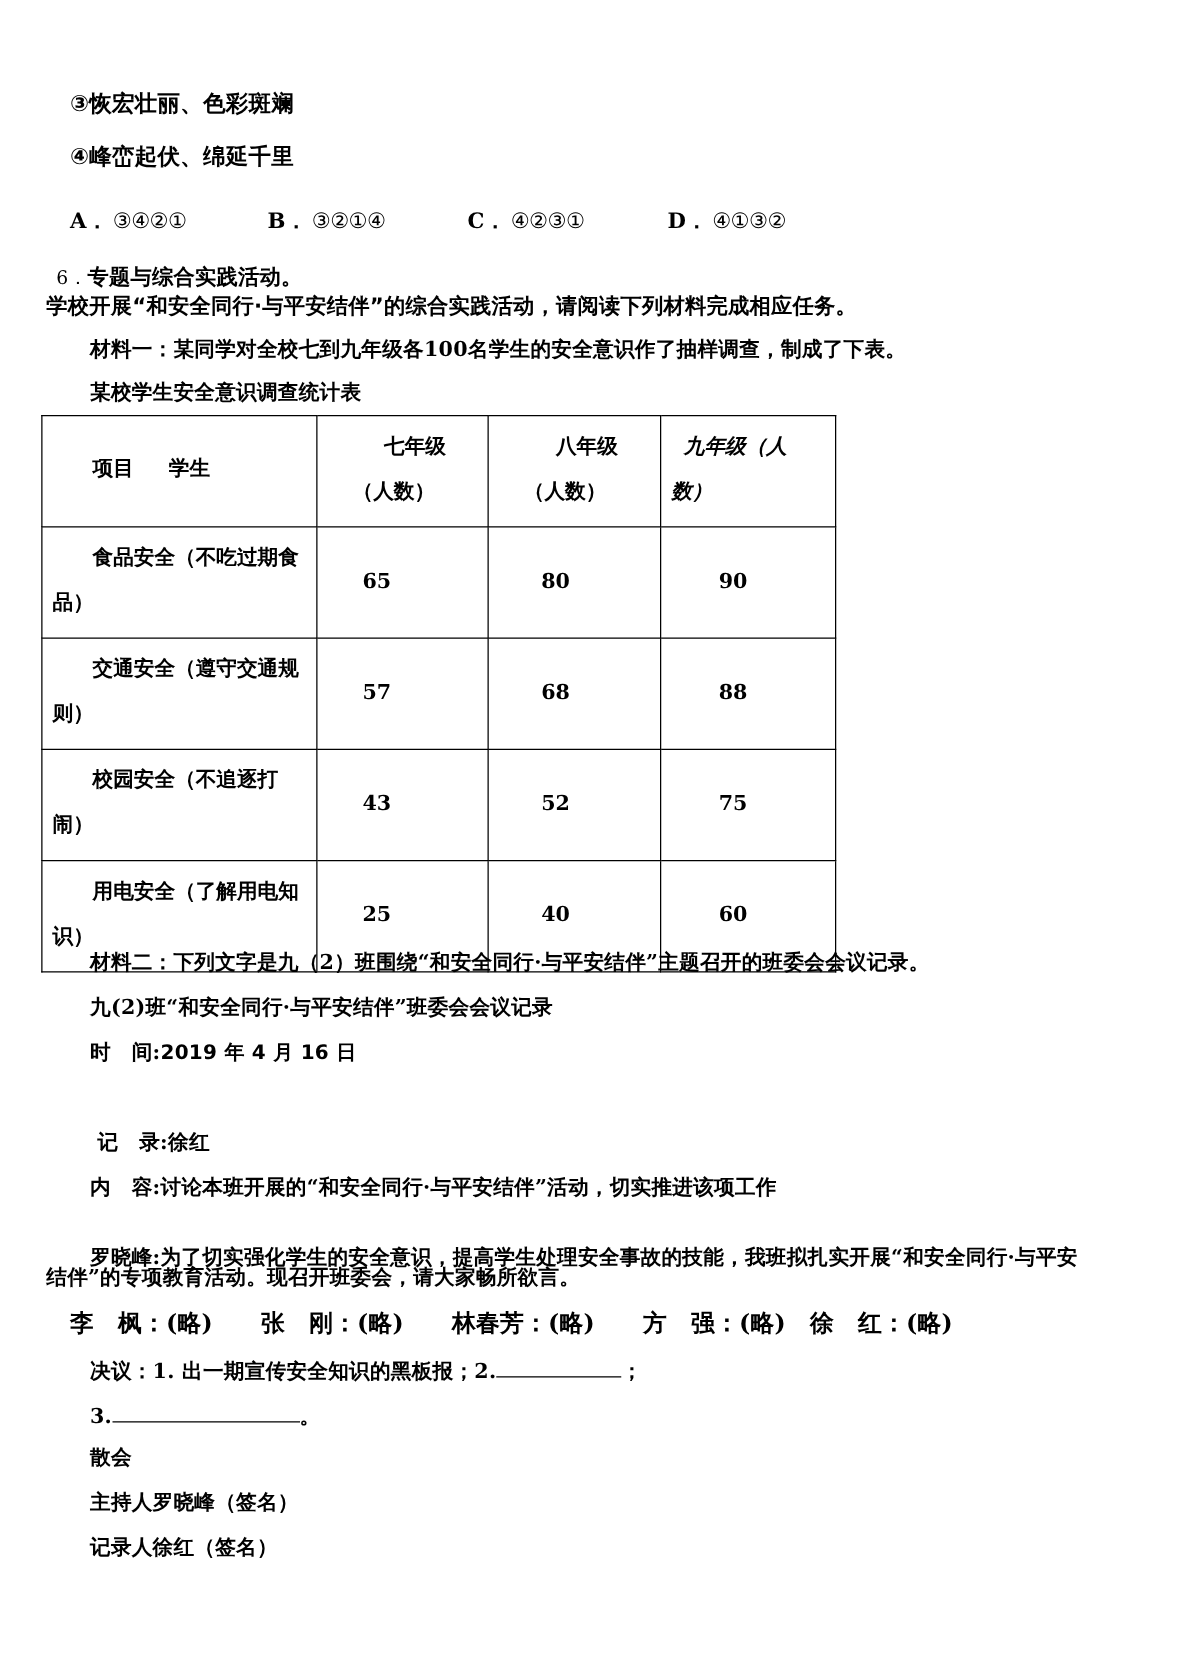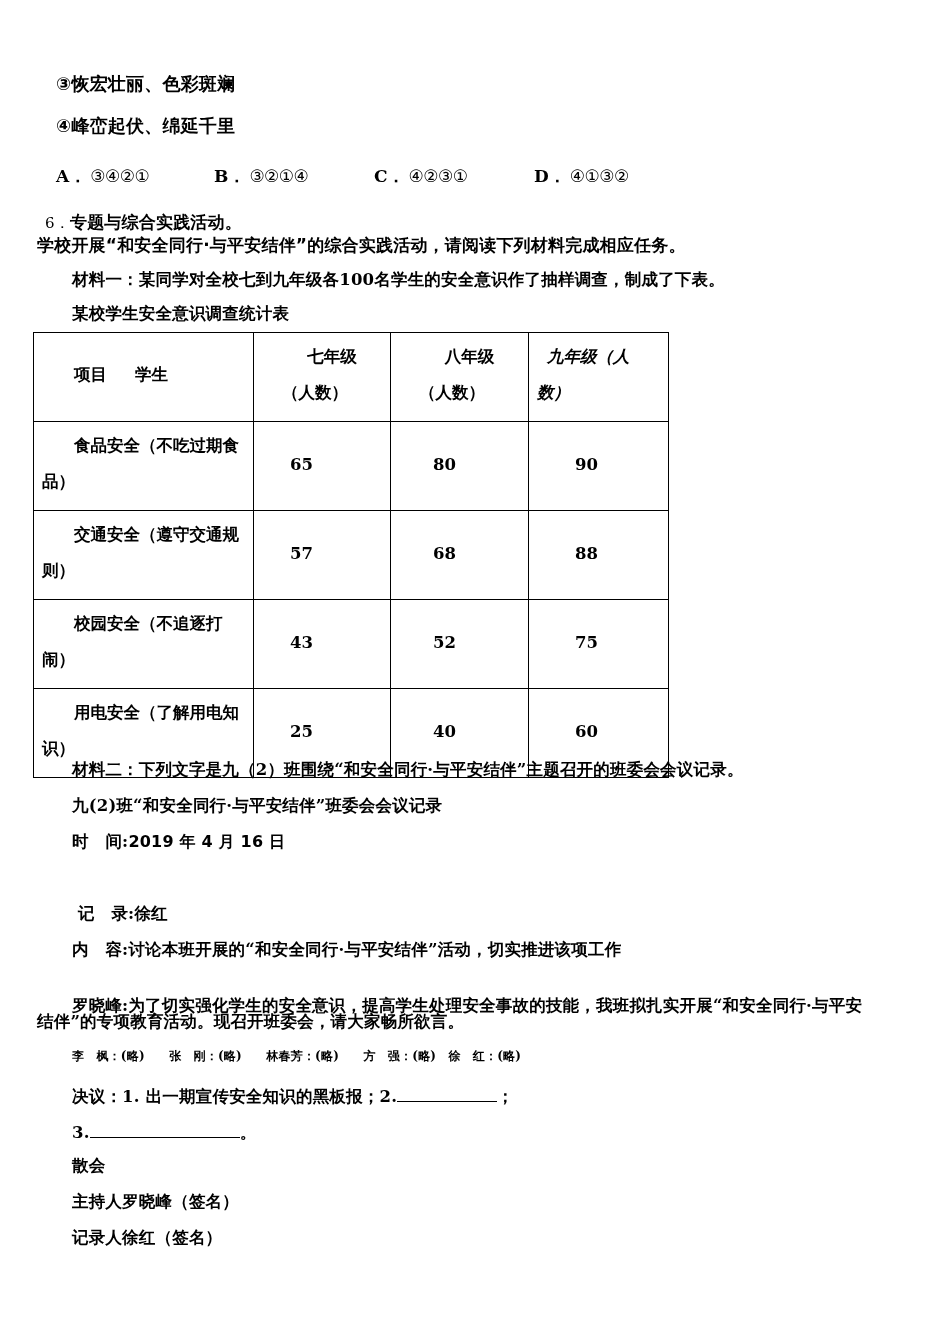--- a/index.html
+++ b/index.html
@@ -245,21 +245,21 @@
     <span>记　录:</span><span>徐红</span>
   </div>
 
   <div class="line kai" style="left:72px; top:942px; font-size:16.5px;">
     <span>内　容:</span><span>讨论本班开展的“和安全同行·与平安结伴”活动，切实推进该项工作</span>
   </div>
 
   <div class="line kai" style="left:72px; top:978px; font-size:16.5px;margin-top:20px;">罗晓峰:为了切实强化学生的安全意识，提高学生处理安全事故的技能，我班拟扎实开展“和安全同行·与平安</div>
   <div class="line kai" style="left:37px; top:1014px; font-size:16.5px;">结伴”的专项教育活动。现召开班委会，请大家畅所欲言。</div>
 
-  <div class="line kai" style="left:72px; top:1050px; font-size:12px;">李　枫：(略)　　张　刚：(略)　　林春芳：(略)　　方　强：(略)　徐　红：(略)</div>
+  <div class="line kai" style="left:56px; top:1050px; font-size:19px;">李　枫：(略)　　张　刚：(略)　　林春芳：(略)　　方　强：(略)　徐　红：(略)</div>
 
   <div class="line kai" style="left:72px; top:1086px; font-size:16.5px;">
     <span>决议：1. 出一期宣传安全知识的黑板报；2.</span><span class="blank blank-s"></span><span>；</span>
   </div>
 
   <div class="line kai" style="left:72px; top:1122px; font-size:16.5px;">
     <span>3.</span><span class="blank blank-l"></span><span>。</span>
   </div>
 
   <div class="line kai" style="left:72px; top:1158px; font-size:16.5px;">散会</div>

